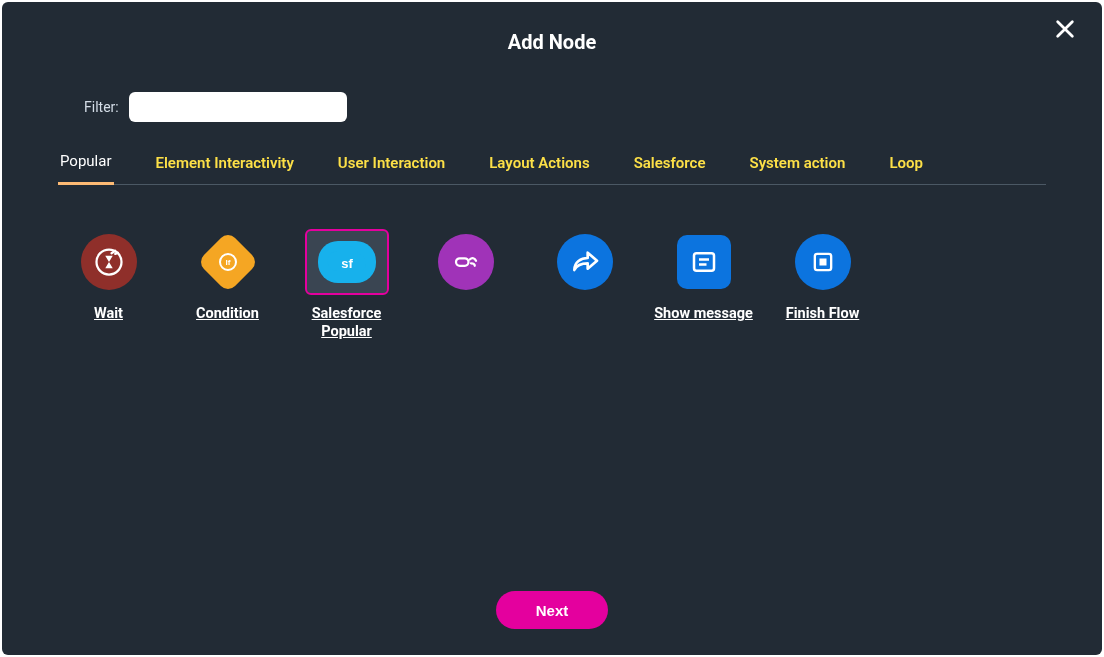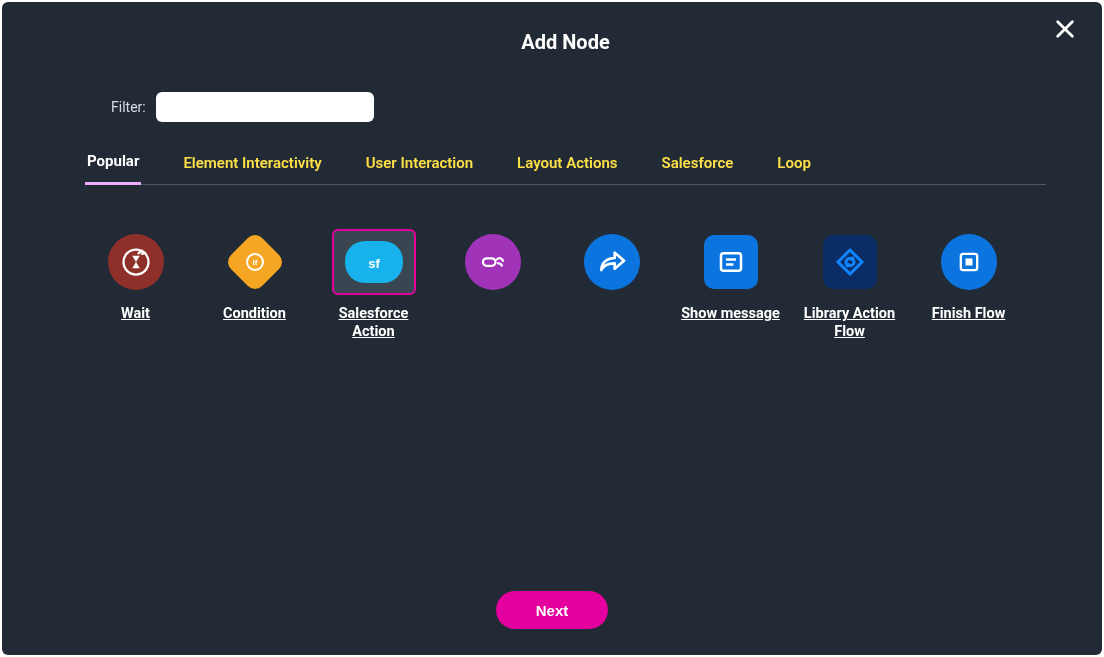--- a/index.html
+++ b/index.html
@@ -11,21 +11,20 @@
     overflow: hidden;
   }
   .modal {
     position: relative;
     width: 1100px;
     height: 653px;
     margin: 2px;
     background: #222b35;
     border-radius: 6px;
     color: #e8eef5;
-    padding-left: 27px;
   }
   .close {
     position: absolute;
     top: 16px;
     right: 20px;
     width: 28px;
     height: 28px;
     cursor: pointer;
     color: #ffffff;
   }
@@ -68,22 +67,22 @@
   .tab {
     font-size: 15px;
     font-weight: 600;
     color: #fde047;
     padding: 0 2px 12px 2px;
     cursor: pointer;
     white-space: nowrap;
   }
   .tab.active {
     color: #ffffff;
-    font-weight: 700;
-    border-bottom: 3px solid #f0abfc;
+    font-weight: 400;
+    border-bottom: 3px solid #fdba74;
     margin-bottom: -1px;
   }
   .nodes {
     display: flex;
     gap: 2px;
     padding: 44px 48px 0 48px;
     flex-wrap: wrap;
   }
   .node {
     width: 117px;
@@ -175,20 +174,21 @@
     <span class="filter-label">Filter:</span>
     <input class="filter-input" type="text" value="" style="">
   </div>
 
   <div class="tabs">
     <div class="tab active">Popular</div>
     <div class="tab">Element Interactivity</div>
     <div class="tab">User Interaction</div>
     <div class="tab">Layout Actions</div>
     <div class="tab">Salesforce</div>
+    <div class="tab">System action</div>
     <div class="tab">Loop</div>
   </div>
 
   <div class="nodes">
 
     <div class="node">
       <div class="node-icon-wrap">
         <div class="node-icon bg-red">
           <svg width="30" height="30" viewBox="0 0 24 24" fill="none" stroke="#fff" stroke-width="1.8">
             <circle cx="12" cy="12" r="10"></circle>
@@ -217,21 +217,21 @@
 
     <div class="node">
       <div class="node-icon-wrap selected">
         <div class="node-icon bg-sky" style="border-radius:20px; width:58px; height:42px;">
           <svg width="52" height="38" viewBox="0 0 52 38">
             <path d="M16 28a10 10 0 0 1 1-20 11 11 0 0 1 20 3 9 9 0 0 1 3 17H16z" fill="#17b1ec"></path>
             <text x="26" y="25" text-anchor="middle" fill="#fff" font-size="13" font-family="Arial" font-weight="600">sf</text>
           </svg>
         </div>
       </div>
-      <div class="node-label">Salesforce Action</div>
+      <div class="node-label">Salesforce Popular</div>
     </div>
 
     <div class="node">
       <div class="node-icon-wrap">
         <div class="node-icon bg-purple">
           <svg width="30" height="30" viewBox="0 0 24 24" fill="none" stroke="#fff" stroke-width="1.8" stroke-linecap="round">
             <rect x="4" y="9" width="10" height="6" rx="3"></rect>
             <path d="M15 10c2-2 4-1 5 1"></path>
             <path d="M16 13c2 0 3 1 3 2"></path>
           </svg>
@@ -255,34 +255,20 @@
           <svg width="30" height="30" viewBox="0 0 24 24" fill="none" stroke="#fff" stroke-width="2">
             <rect x="4" y="5" width="16" height="14" rx="2"></rect>
             <line x1="8" y1="10" x2="16" y2="10"></line>
             <line x1="8" y1="14" x2="14" y2="14"></line>
           </svg>
         </div>
       </div>
       <div class="node-label">Show message</div>
     </div>
 
-    <div class="node">
-      <div class="node-icon-wrap">
-        <div class="node-icon bg-navy" style="width:54px;height:54px;">
-          <svg width="32" height="32" viewBox="0 0 24 24" fill="none" stroke="#1185ff" stroke-width="2.2" stroke-linecap="round">
-            <path d="M12 3l9 9-9 9-9-9 9-9z" fill="none"></path>
-            <path d="M9 12a3 3 0 0 1 5-2"></path>
-            <path d="M15 12a3 3 0 0 1-5 2"></path>
-            <path d="M14 9l0.5 1.5L13 10"></path>
-            <path d="M10 15l-0.5-1.5L11 14"></path>
-          </svg>
-        </div>
-      </div>
-      <div class="node-label">Library Action Flow</div>
-    </div>
 
     <div class="node">
       <div class="node-icon-wrap">
         <div class="node-icon bg-blue">
           <svg width="28" height="28" viewBox="0 0 24 24" fill="none" stroke="#fff" stroke-width="2">
             <rect x="5" y="5" width="14" height="14" rx="2"></rect>
             <rect x="9" y="9" width="6" height="6" fill="#fff" stroke="none"></rect>
           </svg>
         </div>
       </div>

